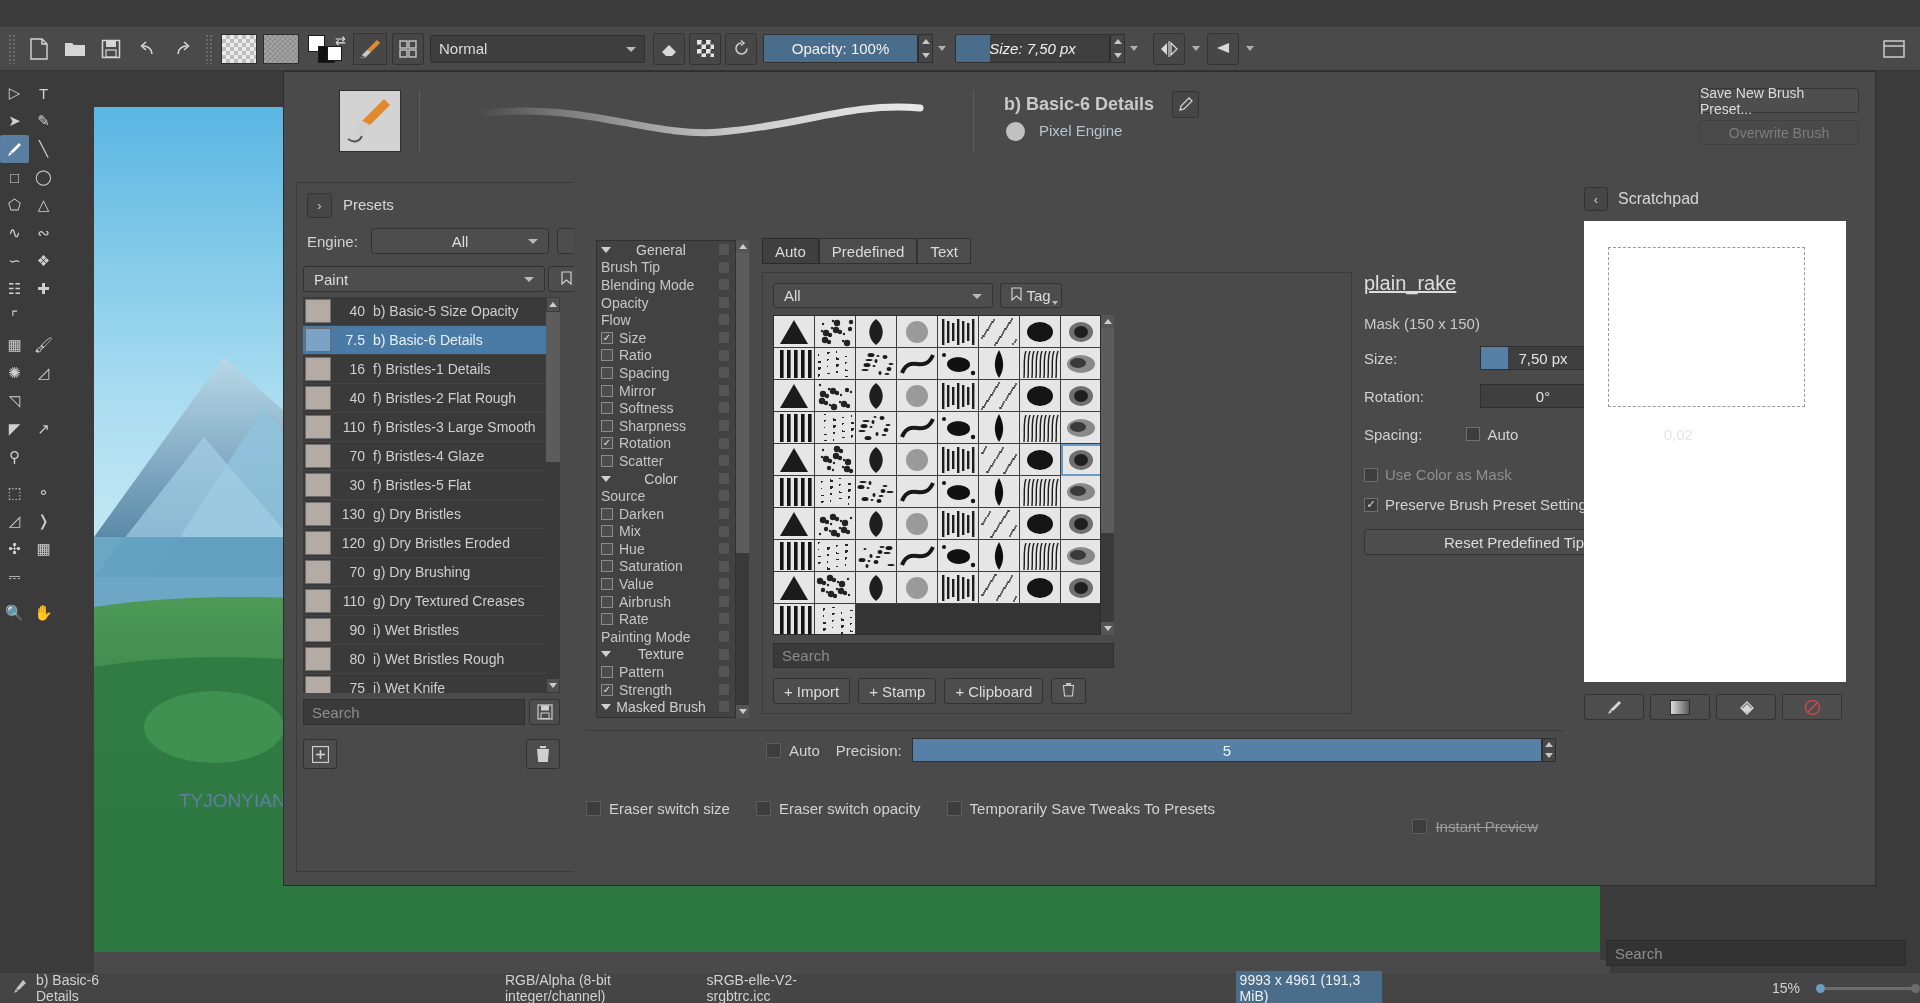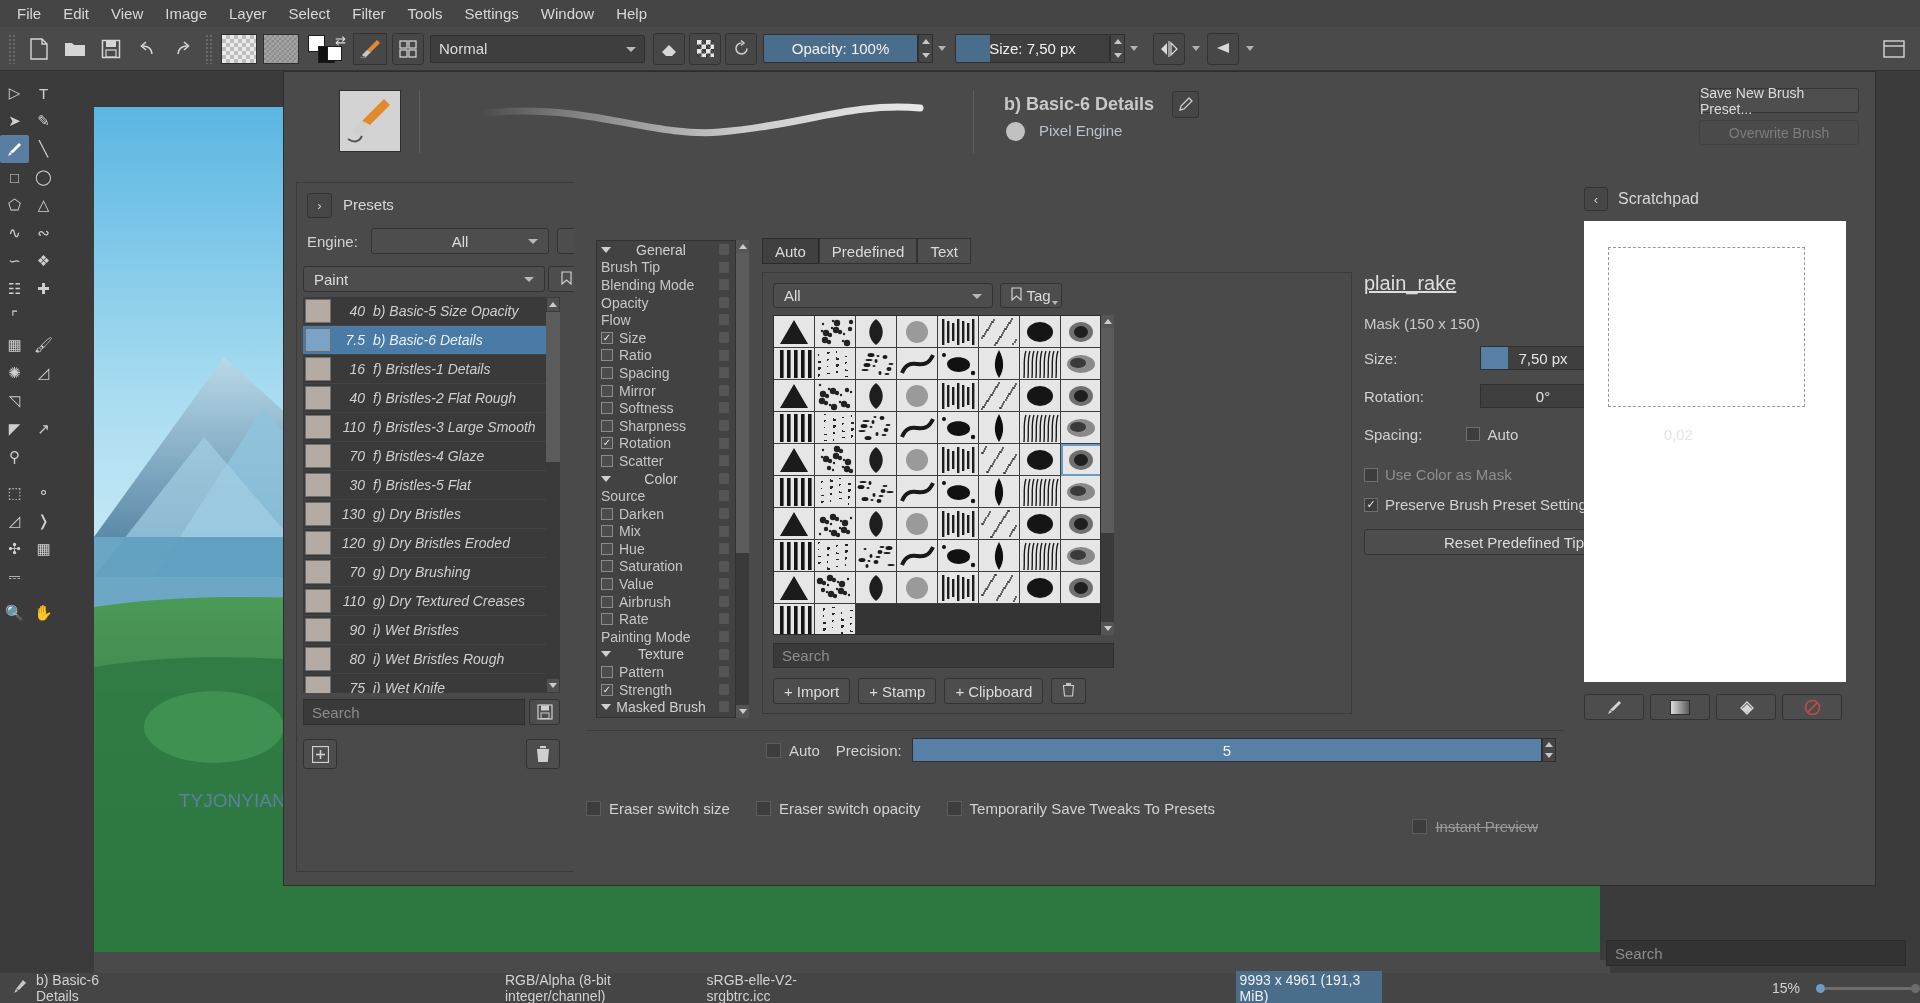--- a/index.html
+++ b/index.html
@@ -59,21 +59,21 @@
     width: 215px; height: 28px; background: #3e3e3e; border: 1px solid #2f2f2f;
     border-radius: 2px; display: flex; align-items: center; padding: 0 8px;
     margin-left: 4px; position: relative; font-size: 15px; color: #dcdcdc;
   }
   .blend-combo .arr { position: absolute; right: 8px; top: 11px; border-left: 5px solid transparent; border-right: 5px solid transparent; border-top: 5px solid #b9b9b9; }
   .slider-widget {
     height: 29px; background: #4a6d8c; border: 1px solid #2f2f2f; border-radius: 2px;
     display: flex; align-items: center; justify-content: center;
     color: #f1f1f1; font-size: 15px; margin-left: 4px; position: relative;
   }
-  .slider-widget.dual { background: linear-gradient(to right,#4a6d8c 0%,#4a6d8c 22%,#3f3f3f 22%,#3f3f3f 100%); }
+  .slider-widget.dual { background: linear-gradient(to right,#4a6d8c 0%,#4a6d8c 22%,#3f3f3f 22%,#3f3f3f 100%); font-style: italic; }
   .spin {
     width: 15px; height: 29px; background: #464646; border: 1px solid #2f2f2f;
     display: flex; flex-direction: column; align-items: center; justify-content: space-around;
   }
   .spin .up { border-left: 4px solid transparent; border-right: 4px solid transparent; border-bottom: 5px solid #c6c6c6; }
   .spin .dn { border-left: 4px solid transparent; border-right: 4px solid transparent; border-top: 5px solid #c6c6c6; }
   .tiny-arr { border-left: 4px solid transparent; border-right: 4px solid transparent; border-top: 5px solid #b0b0b0; margin: 0 5px; }
 
   
   .toolbox {
@@ -184,21 +184,21 @@
     display: flex; align-items: center; padding-left: 10px; font-size: 15px; color: #dcdcdc;
   }
   .pp-paint-combo .arr { position: absolute; right: 10px; top: 10px; border-left: 5px solid transparent; border-right: 5px solid transparent; border-top: 5px solid #b9b9b9; }
   .pp-tag-btn {
     position: absolute; left: 251px; top: 83px; width: 66px; height: 26px;
     background: #4d4d4d; border: 1px solid #323232; border-radius: 3px;
     display: flex; align-items: center; justify-content: center; gap: 4px; font-size: 15px; color: #dcdcdc;
   }
   .pp-list {
     position: absolute; left: 6px; top: 114px; width: 243px; height: 396px;
-    background: #3a3a3a; overflow: hidden; font-style: italic;
+    background: #3a3a3a; overflow: hidden;
   }
   .pp-row {
     display: flex; align-items: center; height: 29px; border-bottom: 1px solid #434343;
   }
   .pp-row.sel { background: #4a7ba7; }
   .pp-row .th { width: 26px; height: 24px; margin-left: 2px; background: #b4aca4; border: 1px solid #6d6d6d; flex: 0 0 auto; }
   .pp-row.sel .th { background: #7ba3c6; }
   .pp-row .sz { width: 42px; text-align: right; padding-right: 8px; font-size: 14px; color: #cfcfcf; }
   .pp-row.sel .sz { color: #e8f1f8; }
   .pp-row .nm { font-size: 14px; color: #cfcfcf; }
@@ -348,33 +348,20 @@
   .sp-tool {
     width: 60px; height: 26px; background: #4d4d4d; border: 1px solid #333; border-radius: 3px;
     display: flex; align-items: center; justify-content: center;
   }
 </style>
 </head>
 <body>
 
 <div id="root">
 
-  <div class="menubar">
-    <div class="mi">File</div>
-    <div class="mi">Edit</div>
-    <div class="mi">View</div>
-    <div class="mi">Image</div>
-    <div class="mi">Layer</div>
-    <div class="mi">Select</div>
-    <div class="mi">Filter</div>
-    <div class="mi">Tools</div>
-    <div class="mi">Settings</div>
-    <div class="mi">Window</div>
-    <div class="mi">Help</div>
-  </div>
 
   <div class="toolbar">
     <div class="tb-sep"></div>
     <div class="tb-btn">
       <svg width="20" height="22" viewBox="0 0 20 22">
           <path d="M2 1h11l5 5v15H2z" fill="none" stroke="#d5d5d5" stroke-width="1.4"></path>
           <path d="M13 1v5h5" fill="none" stroke="#d5d5d5" stroke-width="1.4"></path>
         </svg>
     </div>
     <div class="tb-btn">

